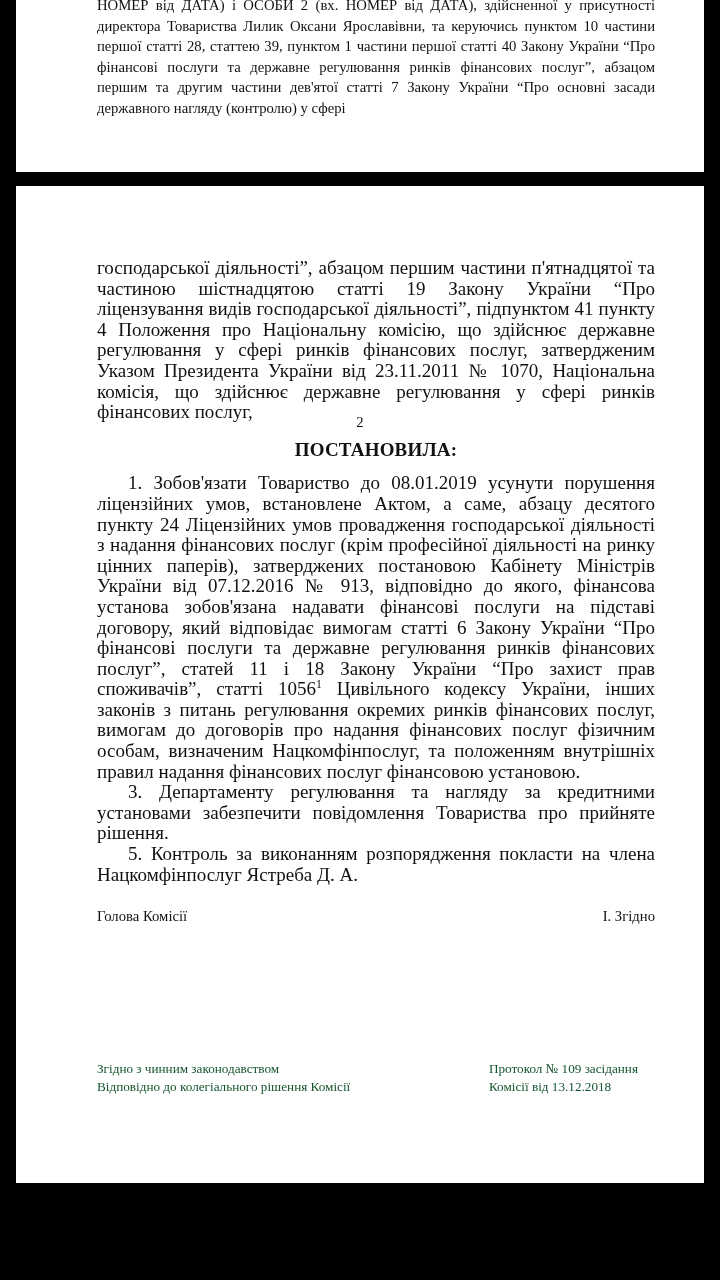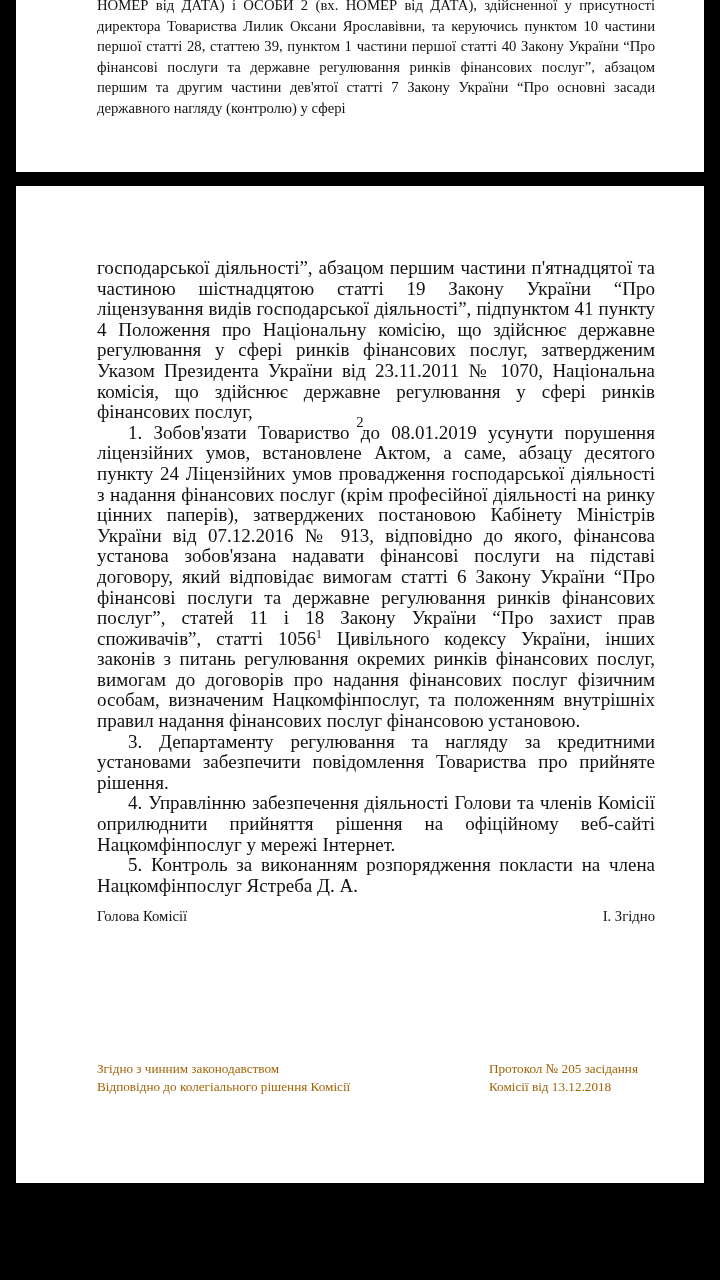--- a/index.html
+++ b/index.html
@@ -135,21 +135,21 @@
   }
 
   
   #footer {
     position: absolute;
     left: 81px;
     top: 874px;
     width: 558px;
     font-size: 13.2px;
     line-height: 18.4px;
-    color: #a16207;
+    color: #14532d;
     display: flex;
     justify-content: space-between;
     align-items: flex-start;
   }
   #footer .left  { text-align: left; }
   #footer .right { text-align: left; padding-right: 17px; }
   #footer div > div { white-space: nowrap; }
 </style>
 </head>
 <body>
@@ -165,44 +165,44 @@
   <div class="gap" id="gap-top"></div>
 
   <div class="sheet" id="sheet-main">
 
     <div id="page-number">2</div>
 
     <div id="content">
 
       <p>господарської діяльності”, абзацом першим частини п'ятнадцятої та частиною шістнадцятою статті 19 Закону України “Про ліцензування видів господарської діяльності”, підпунктом 41 пункту 4 Положення про Національну комісію, що здійснює державне регулювання у сфері ринків фінансових послуг, затвердженим Указом Президента України від 23.11.2011 № 1070, Національна комісія, що здійснює державне регулювання у сфері ринків фінансових послуг,</p>
 
+      <p class="heading">ПОСТАНОВИЛА:</p>
 
       <p class="indent"><span>1. Зобов'язати Товариство до 08.01.2019 усунути порушення ліцензійних умов, встановлене Актом, а саме, абзацу десятого пункту 24 Ліцензійних умов провадження господарської діяльності з надання фінансових послуг (крім професійної діяльності на ринку цінних паперів), затверджених постановою Кабінету Міністрів України від 07.12.2016 № 913, відповідно до якого, фінансова установа зобов'язана надавати фінансові послуги на підставі договору, який відповідає вимогам статті 6 Закону України “Про фінансові послуги та державне регулювання ринків фінансових послуг”, статей 11 і 18 Закону України “Про захист прав споживачів”, статті 1056</span><sup class="note">1</sup><span> Цивільного кодексу України, інших законів з питань регулювання окремих ринків фінансових послуг, вимогам до договорів про надання фінансових послуг фізичним особам, визначеним Нацкомфінпослуг, та положенням внутрішніх правил надання фінансових послуг фінансовою установою.</span></p>
 
 
       <p class="indent">3. Департаменту регулювання та нагляду за кредитними установами забезпечити повідомлення Товариства про прийняте рішення.</p>
 
-      <p class="indent">4. Управлінню забезпечення діяльності Голови та членів Комісії оприлюднити прийняття рішення на офіційному веб-сайті Нацкомфінпослуг у мережі Інтернет.</p>
 
       <p class="indent">5. Контроль за виконанням розпорядження покласти на члена Нацкомфінпослуг Ястреба Д. А.</p>
 
     </div>
 
     <div id="signature">
       <span>Голова Комісії</span>
       <span>І. Згідно</span>
     </div>
 
     <div id="footer">
       <div class="left">
         <div>Згідно з чинним законодавством</div>
         <div>Відповідно до колегіального рішення Комісії</div>
       </div>
       <div class="right">
-        <div>Протокол № 205 засідання</div>
+        <div>Протокол № 109 засідання</div>
         <div>Комісії від 13.12.2018</div>
       </div>
     </div>
 
   </div>
 
   <div class="gap" id="gap-bottom"></div>
   <div id="edge-left"></div>
   <div id="edge-right"></div>
 

